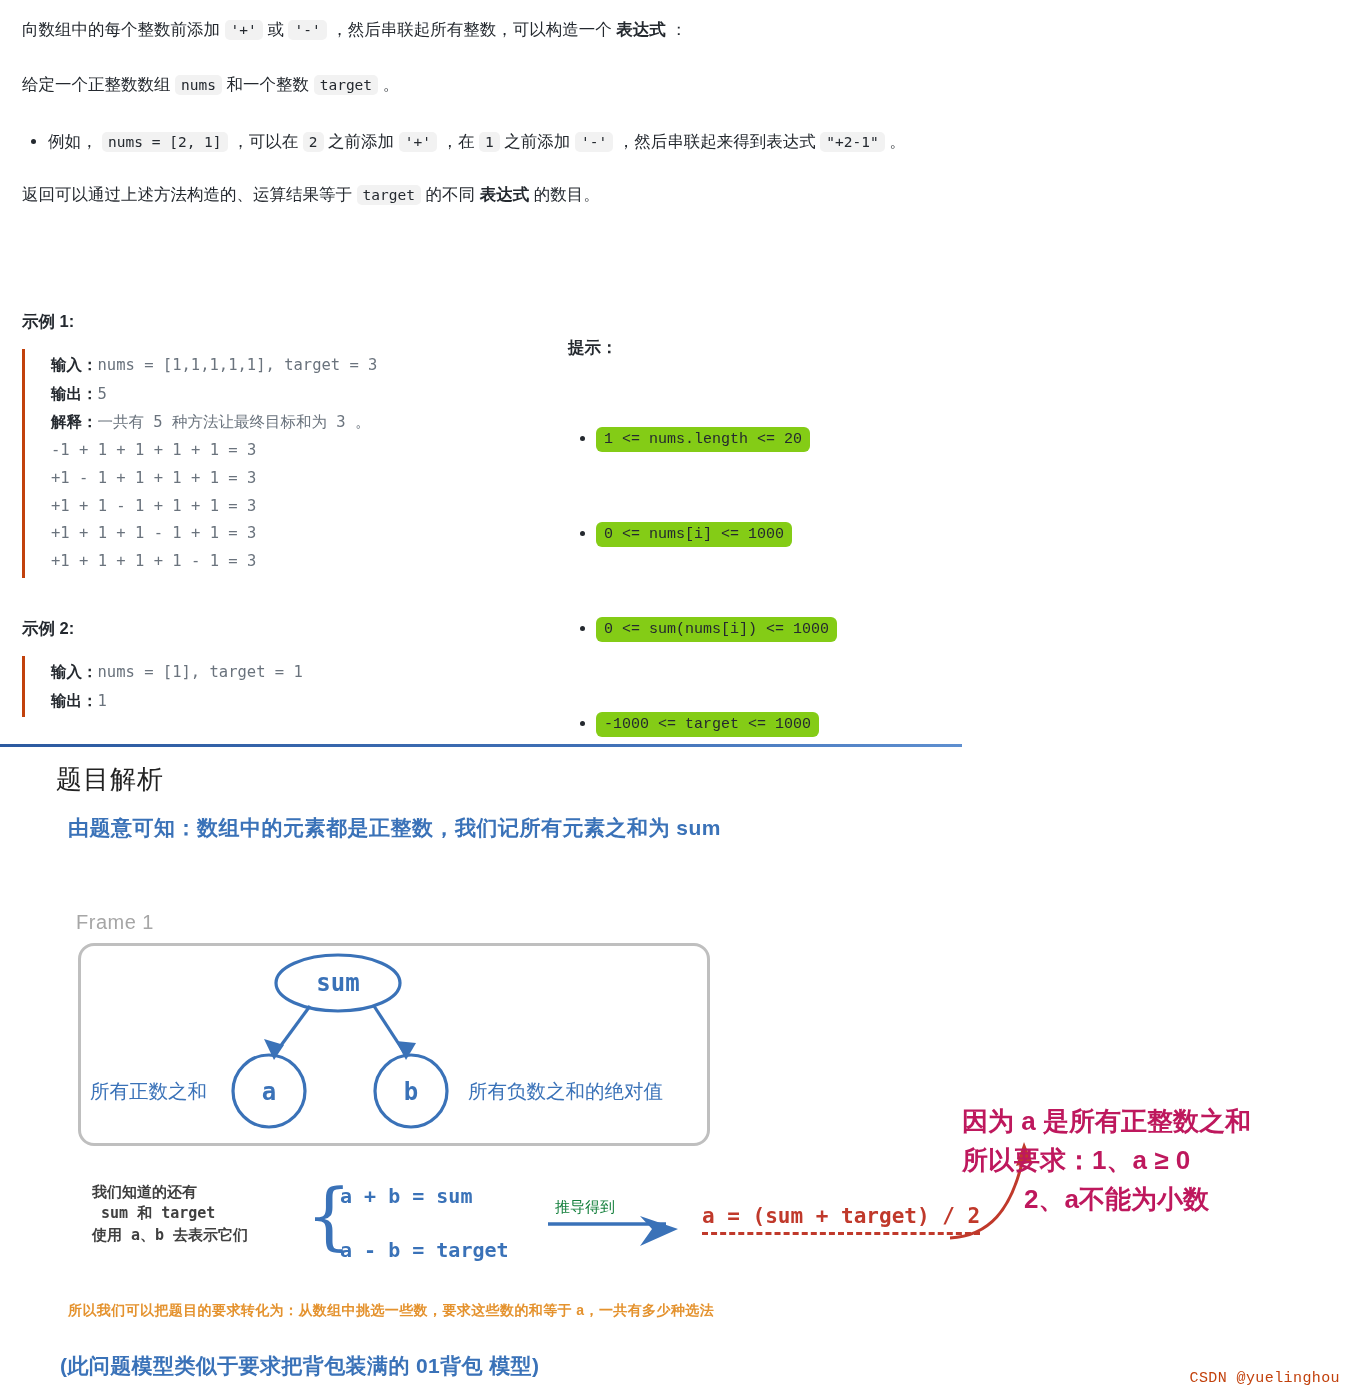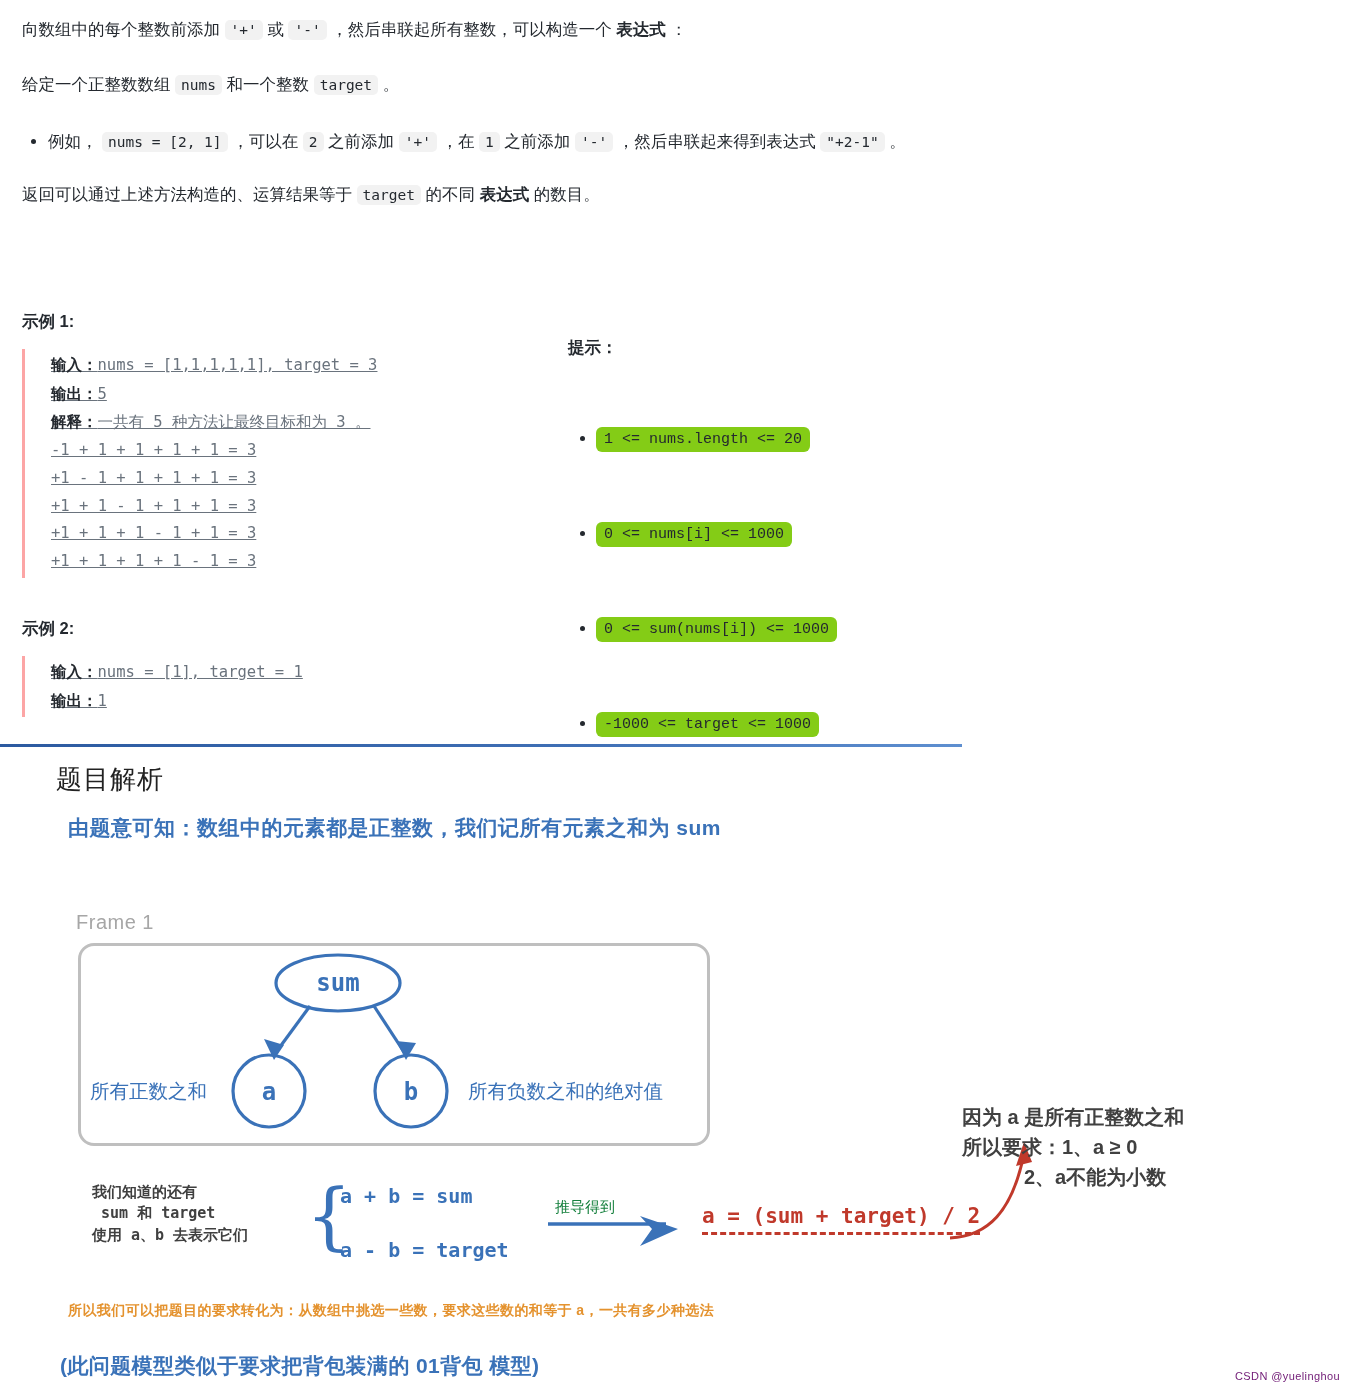--- a/index.html
+++ b/index.html
@@ -26,28 +26,27 @@
     color:#24292f;
     white-space:nowrap;
   }
   ul.bullets{margin:0;padding:0 0 0 26px;}
   ul.bullets li{font-size:16.5px;line-height:1.95;color:#24292f;}
   b.strong{font-weight:700;}
 
   
   .ex-title{font-size:16.5px;font-weight:700;color:#24292f;margin:0 0 16px 0;}
   .codeblock{
-    border-left:3px solid #fca5a5;
+    border-left:3px solid #c2410c;
     padding:2px 0 2px 26px;
     font-family:"DejaVu Sans Mono","Liberation Mono",monospace;
     font-size:15.5px;
     line-height:1.79;
     color:#6a737d;
     white-space:pre;
-    text-decoration:underline;
   }
   .codeblock .lab{color:#24292f;font-weight:700;font-family:"Liberation Sans","DejaVu Sans",sans-serif;font-size:15.5px;}
 
   #example1{position:absolute;left:22px;top:311px;width:520px;}
   #example2{position:absolute;left:22px;top:618px;width:520px;}
 
   
   #hints{position:absolute;left:568px;top:337px;width:400px;}
   .hint-title{font-size:16.5px;font-weight:700;color:#24292f;margin:0 0 24px 0;}
   ul.hintlist{margin:0;padding:0 0 0 28px;list-style:disc;}
@@ -127,39 +126,39 @@
     color:#c0392b;font-weight:700;font-size:21px;
     font-family:"DejaVu Sans Mono","Liberation Mono",monospace;
     white-space:nowrap;
     border-bottom:3px dashed #c0392b;padding-bottom:4px;
   }
   #red-curve{position:absolute;left:940px;top:1120px;}
 
   
   #green-right{
     position:absolute;left:962px;top:1102px;
-    color:#404040;font-size:20px;font-weight:700;line-height:1.5;
+    color:#be185d;font-size:26px;font-weight:700;line-height:1.5;
     white-space:pre;
   }
   #green-right .l3{display:block;padding-left:62px;}
 
   
   #orange-line{
     position:absolute;left:68px;top:1302px;
     color:#e4922e;font-size:14px;font-weight:700;white-space:nowrap;letter-spacing:0.4px;
   }
   #blue-bottom{
     position:absolute;left:60px;top:1352px;
     color:#3a72b8;font-size:21px;font-weight:700;white-space:nowrap;letter-spacing:0.4px;
   }
 
   
   #watermark{
     position:absolute;right:16px;top:1370px;
-    color:#701a75;font-size:11px;letter-spacing:0.4px;
+    color:#c2410c;font-size:15px;letter-spacing:0.4px;font-family:Liberation Mono, monospace;
   }
 </style>
 </head>
 <body>
 
 <div class="page">
 
   <div class="stmt">
 
     <p class="para"><span>向数组中的每个整数前添加 </span><code class="chip">'+'</code><span> 或 </span><code class="chip">'-'</code><span> ，然后串联起所有整数，可以构造一个 </span><b class="strong">表达式</b><span> ：</span></p>

